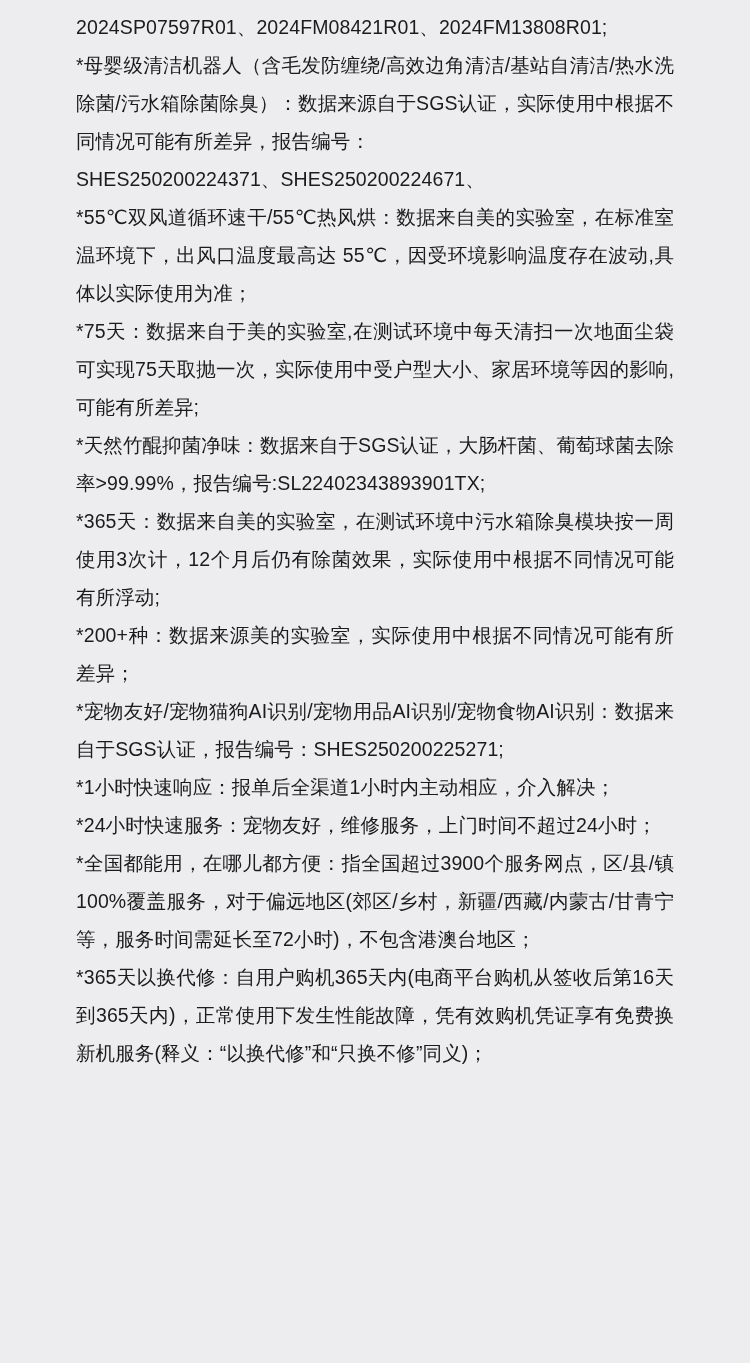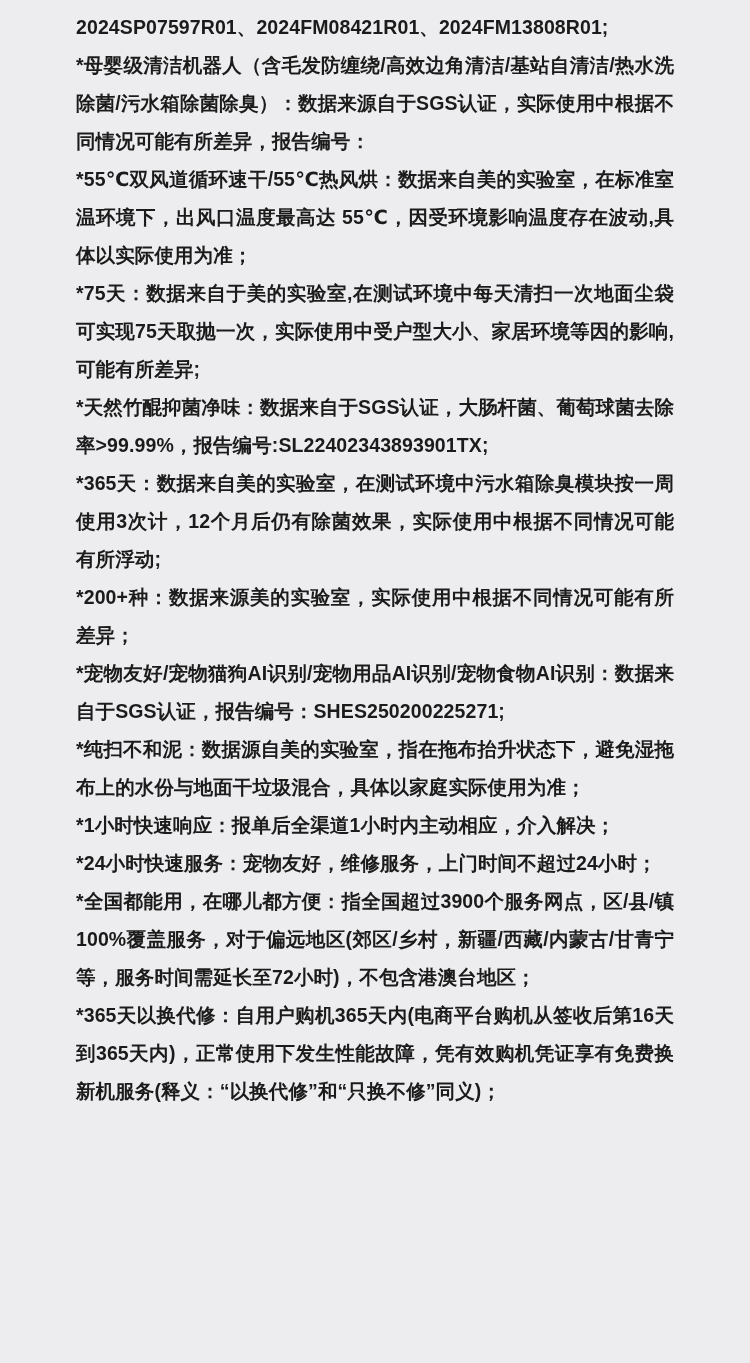--- a/index.html
+++ b/index.html
@@ -11,21 +11,20 @@
     width: 750px;
     min-height: 1363px;
     font-family: "Liberation Sans", "DejaVu Sans", sans-serif;
   }
   .page {
     width: 750px;
     min-height: 1363px;
     background: #ededef;
     box-sizing: border-box;
     padding: 8px 76px 20px 76px;
-    font-weight: bold;
   }
   .disclaimer-list {
     margin: 0;
     padding: 0;
     list-style: none;
   }
   .disclaimer-item {
     font-size: 19.5px;
     line-height: 38px;
     color: #1b1b1b;
@@ -36,25 +35,25 @@
     padding: 0;
   }
 </style>
 </head>
 <body>
 
 <div class="page">
   <div class="disclaimer-list" id="disclaimer-list">
       <p class="disclaimer-item">2024SP07597R01、2024FM08421R01、2024FM13808R01;</p>
       <p class="disclaimer-item">*母婴级清洁机器人（含毛发防缠绕/高效边角清洁/基站自清洁/热水洗除菌/污水箱除菌除臭）：数据来源自于SGS认证，实际使用中根据不同情况可能有所差异，报告编号：</p>
+      <p class="disclaimer-item">SHES250200224371、SHES250200224671、</p>
       <p class="disclaimer-item">*55℃双风道循环速干/55℃热风烘：数据来自美的实验室，在标准室温环境下，出风口温度最高达 55℃，因受环境影响温度存在波动,具体以实际使用为准；</p>
       <p class="disclaimer-item">*75天：数据来自于美的实验室,在测试环境中每天清扫一次地面尘袋可实现75天取抛一次，实际使用中受户型大小、家居环境等因的影响,可能有所差异;</p>
       <p class="disclaimer-item">*天然竹醌抑菌净味：数据来自于SGS认证，大肠杆菌、葡萄球菌去除率&gt;99.99%，报告编号:SL22402343893901TX;</p>
       <p class="disclaimer-item">*365天：数据来自美的实验室，在测试环境中污水箱除臭模块按一周使用3次计，12个月后仍有除菌效果，实际使用中根据不同情况可能有所浮动;</p>
       <p class="disclaimer-item">*200+种：数据来源美的实验室，实际使用中根据不同情况可能有所差异；</p>
       <p class="disclaimer-item">*宠物友好/宠物猫狗AI识别/宠物用品AI识别/宠物食物AI识别：数据来自于SGS认证，报告编号：SHES250200225271;</p>
-      <p class="disclaimer-item">*纯扫不和泥：数据源自美的实验室，指在拖布抬升状态下，避免湿拖布上的水份与地面干垃圾混合，具体以家庭实际使用为准；</p>
       <p class="disclaimer-item">*1小时快速响应：报单后全渠道1小时内主动相应，介入解决；</p>
       <p class="disclaimer-item">*24小时快速服务：宠物友好，维修服务，上门时间不超过24小时；</p>
       <p class="disclaimer-item">*全国都能用，在哪儿都方便：指全国超过3900个服务网点，区/县/镇100%覆盖服务，对于偏远地区(郊区/乡村，新疆/西藏/内蒙古/甘青宁等，服务时间需延长至72小时)，不包含港澳台地区；</p>
       <p class="disclaimer-item">*365天以换代修：自用户购机365天内(电商平台购机从签收后第16天到365天内)，正常使用下发生性能故障，凭有效购机凭证享有免费换新机服务(释义：“以换代修”和“只换不修”同义)；</p>
     </div>
 </div>
 
 </body></html>

